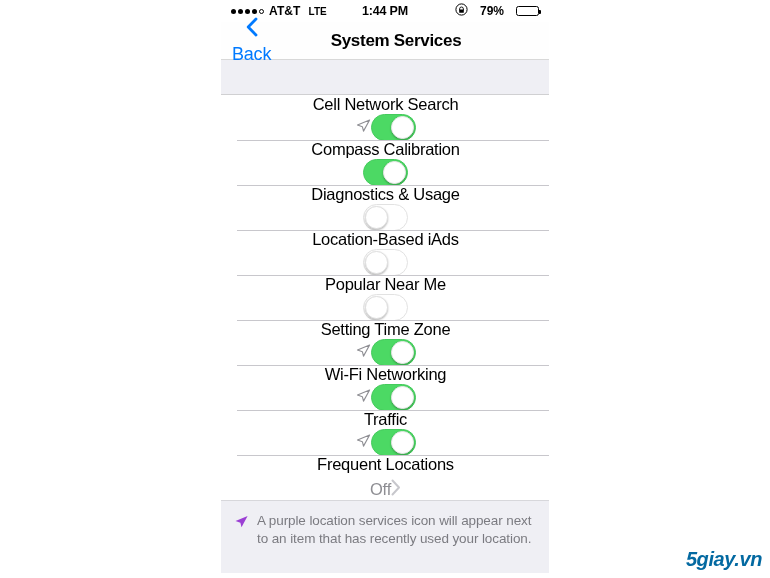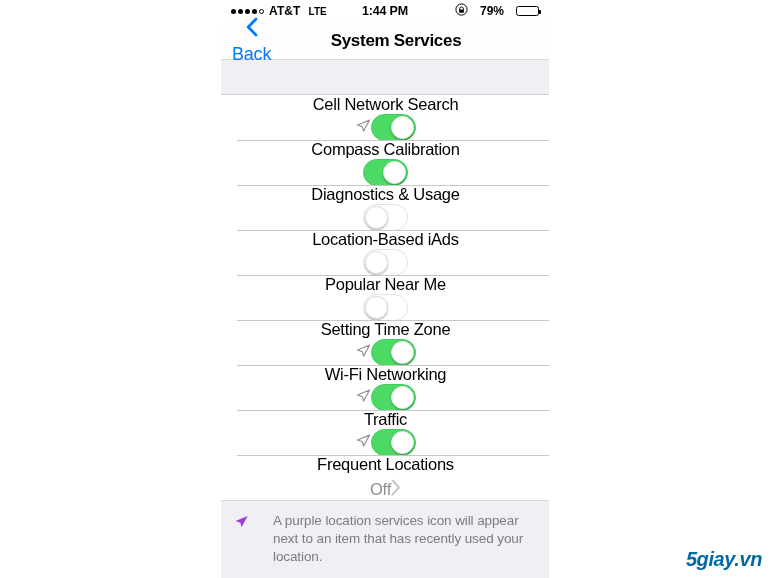--- a/index.html
+++ b/index.html
@@ -220,21 +220,21 @@
     letter-spacing: -0.25px;
   }
   .disclosure { display: block; }
 
   
   .footer-note {
     background: #efeff4;
     border-top: 1px solid #d7d7db;
     padding: 11px 14px 12px 13px;
     display: flex;
-    gap: 24px;
+    gap: 8px;
     align-items: flex-start;
     min-height: 73px;
     box-sizing: border-box;
   }
   .footer-icon { flex: 0 0 auto; margin-top: 2px; }
   .footer-text {
     font-size: 13.5px;
     line-height: 18px;
     color: #7b7b81;
     letter-spacing: -0.1px;

